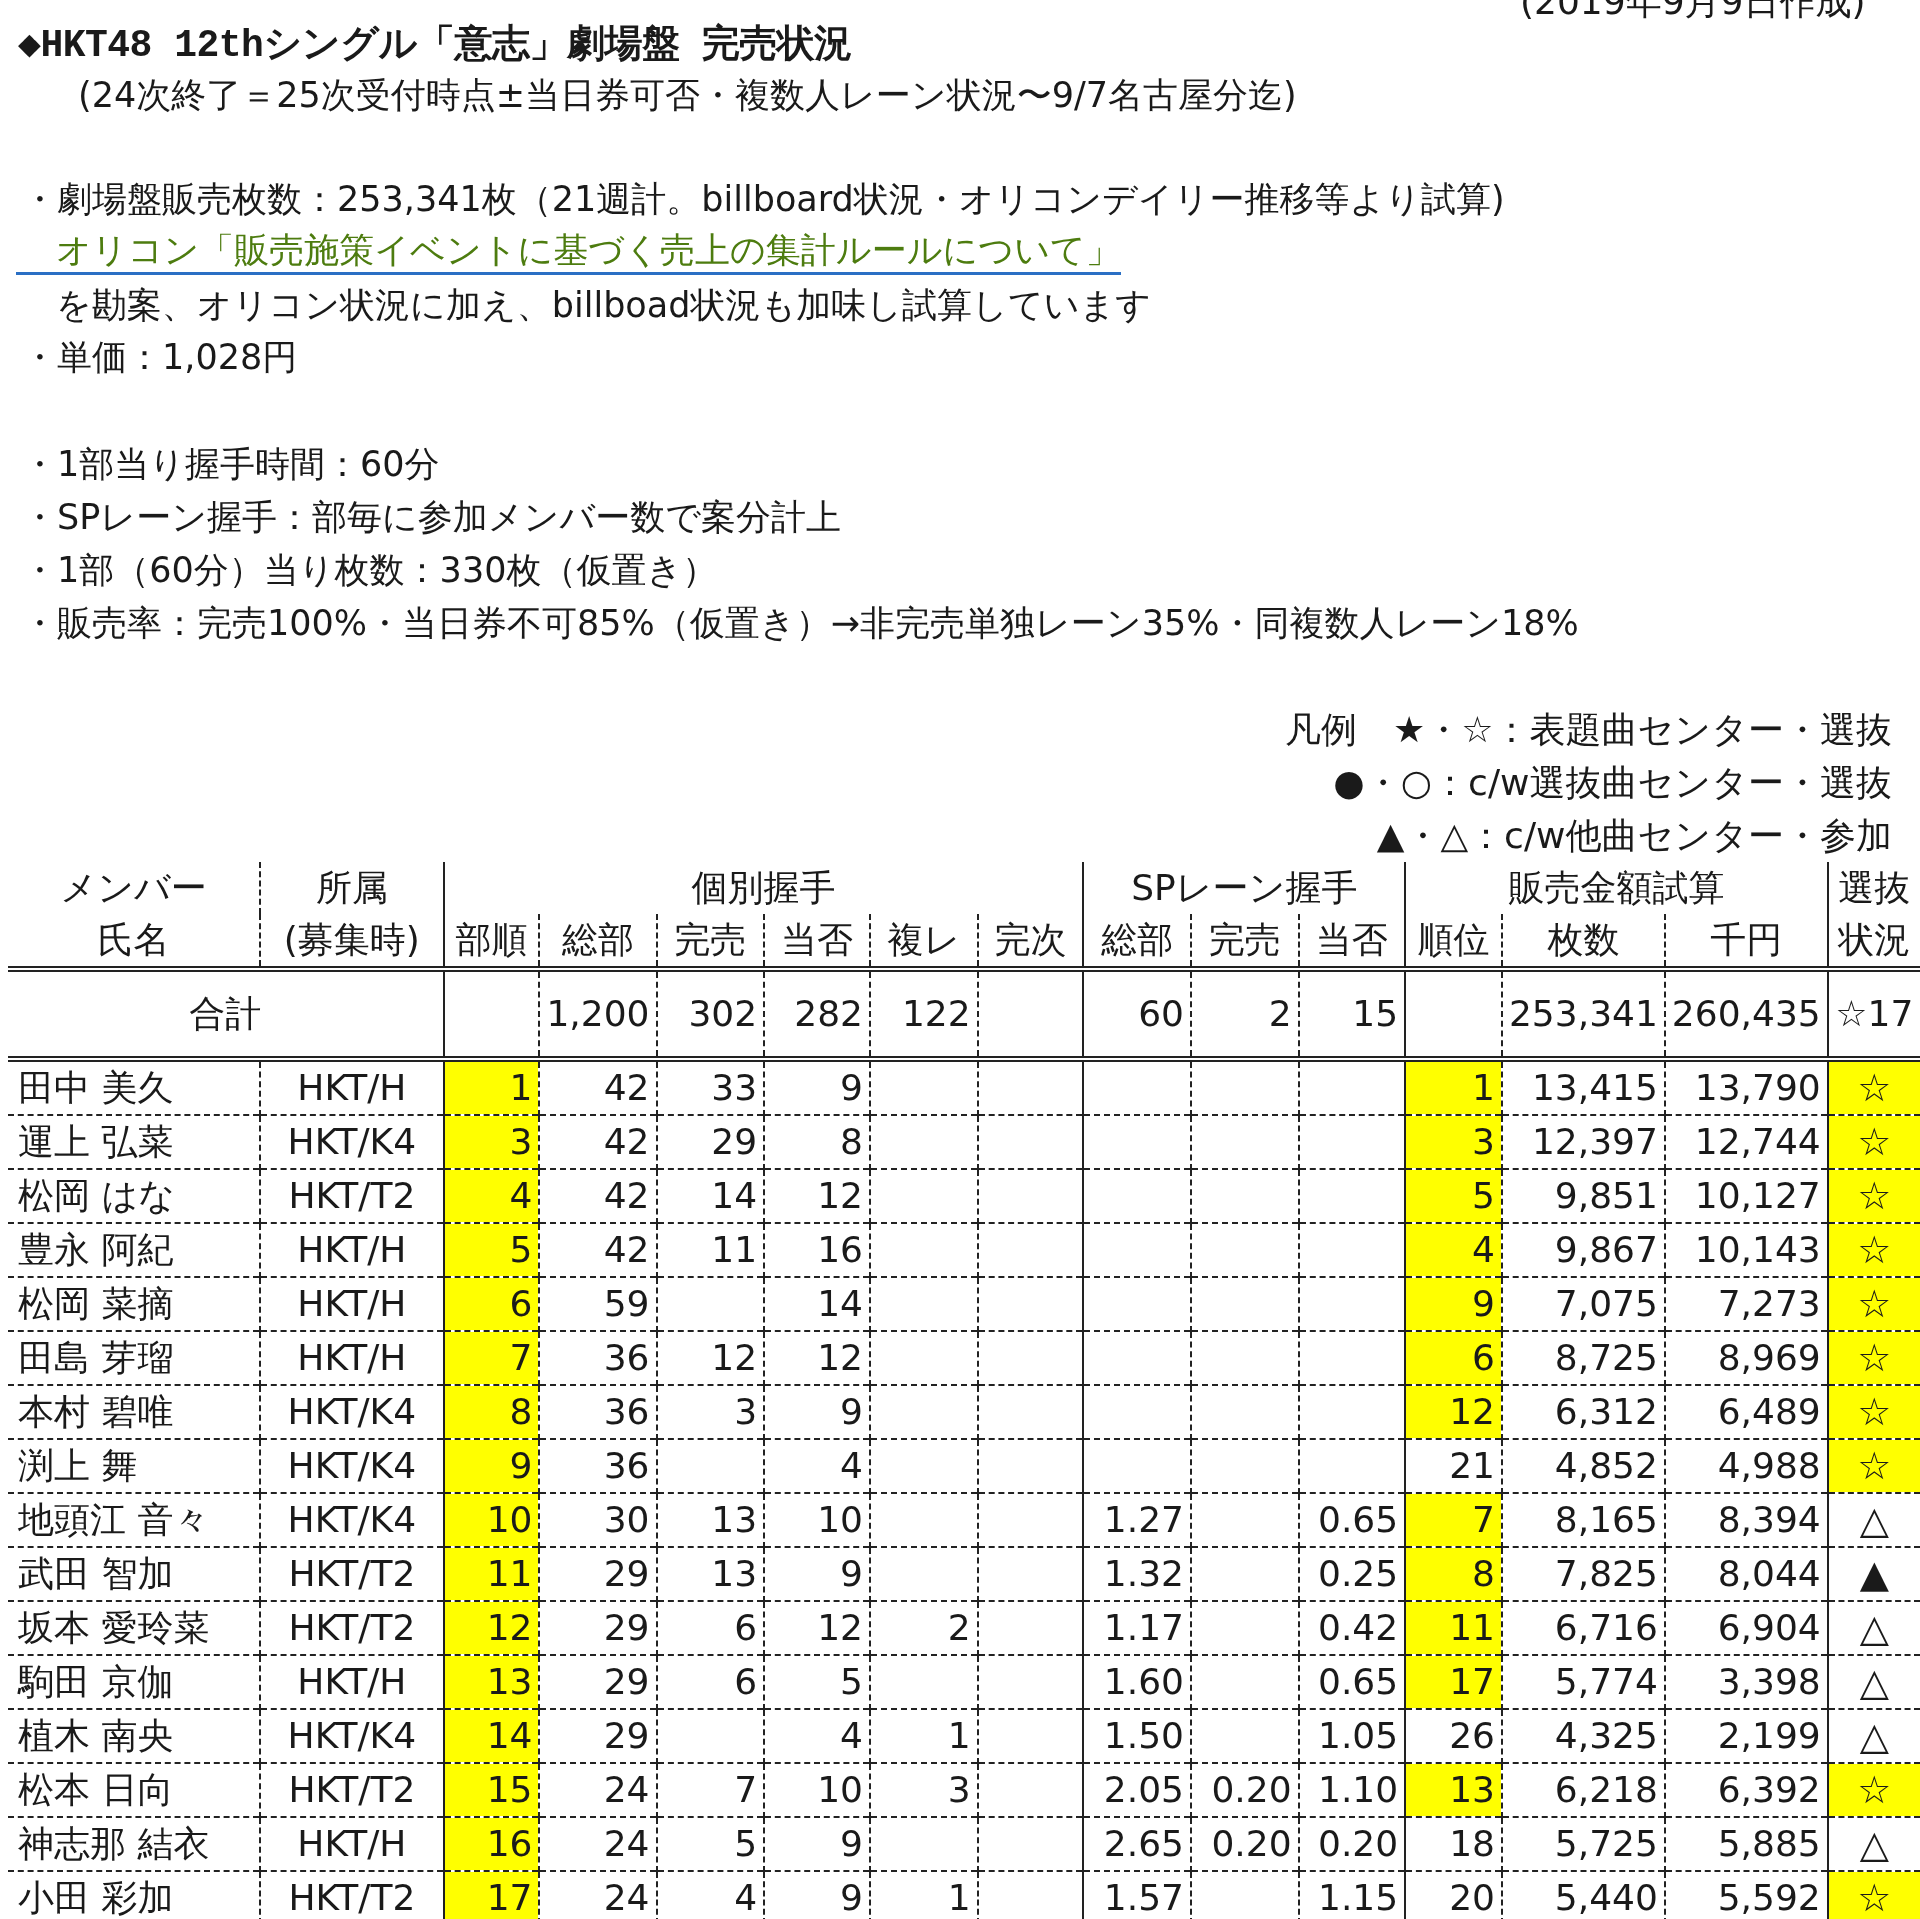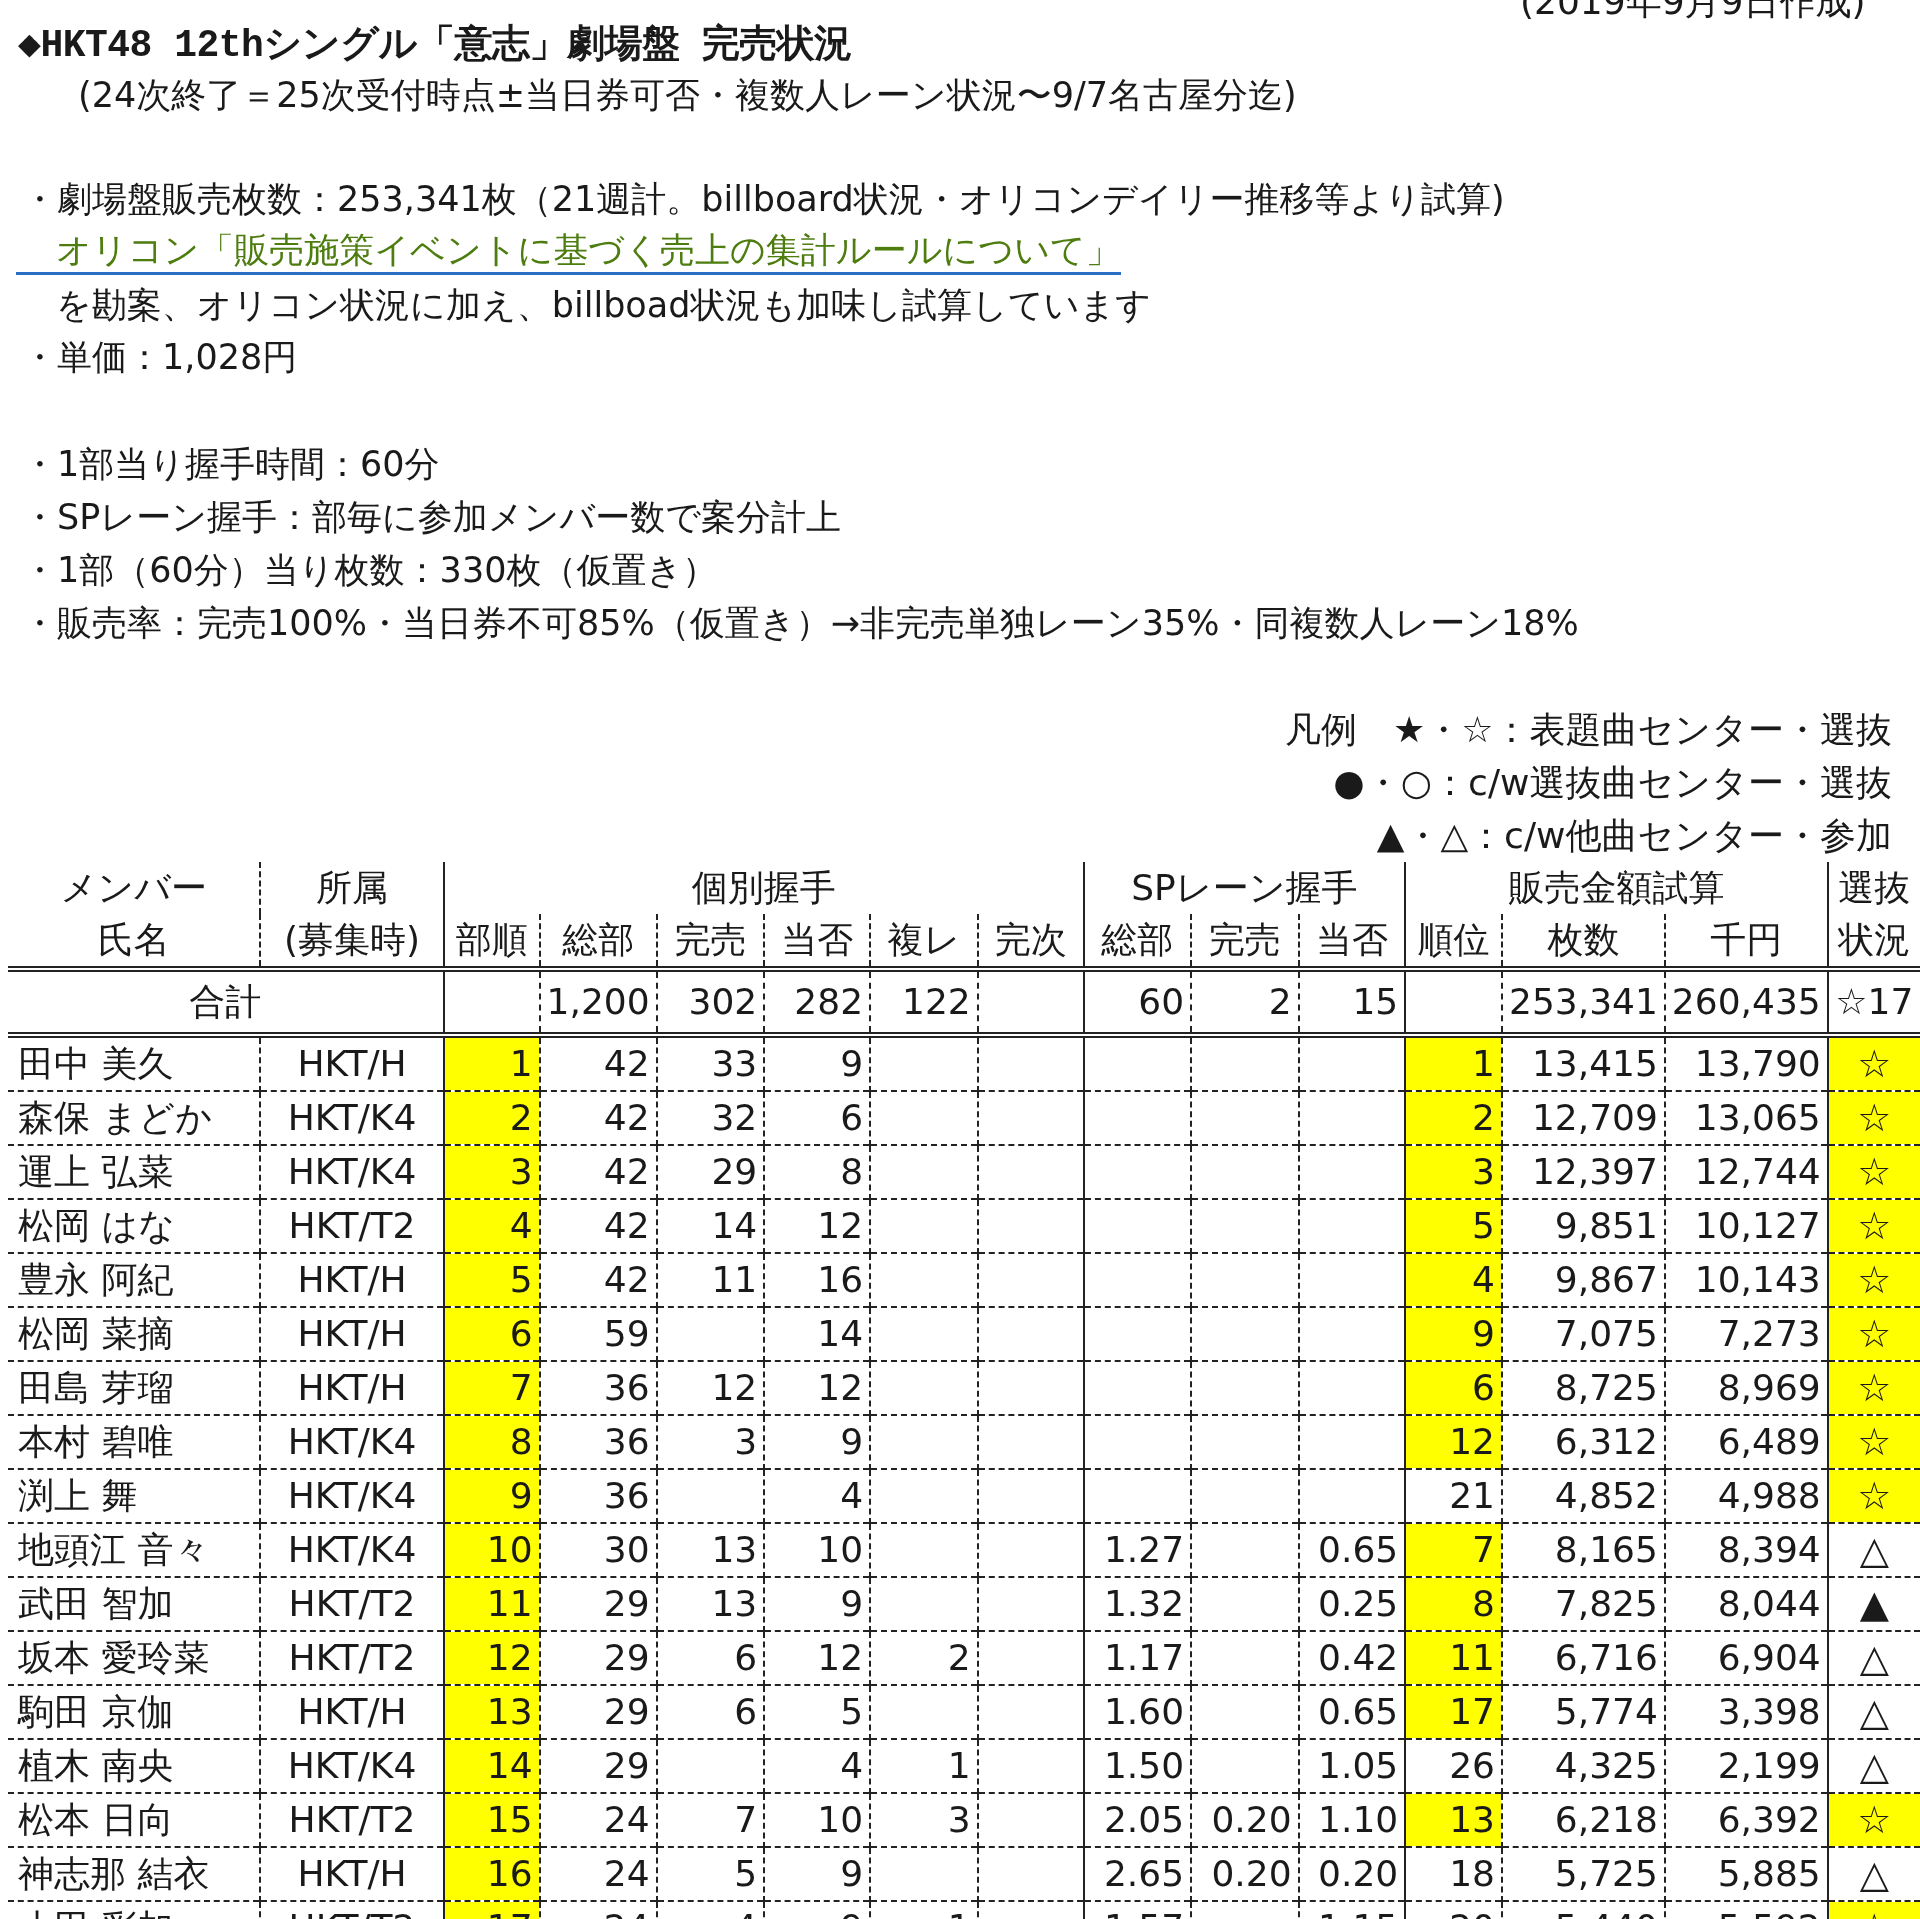--- a/index.html
+++ b/index.html
@@ -107,57 +107,40 @@
       <td class="dl num">302</td>
       <td class="dl num">282</td>
       <td class="dl num">122</td>
       <td class="dl num"></td>
       <td class="sl num">60</td>
       <td class="dl num">2</td>
       <td class="dl num">15</td>
       <td class="sl num"></td>
       <td class="dl num">253,341</td>
       <td class="dl num">260,435</td>
-      <td class="sl ctr" style="padding:4px 2px">☆17</td>
+      <td class="sl ctr" style="padding:16px 2px">☆17</td>
     </tr>
   <tr class="rowline">
         <td class="nm" style="border-top: none;">田中 美久</td>
         <td class="ctr dl" style="border-top: none;">HKT/H</td>
         <td class="num sl yl" style="border-top: none;">1</td>
         <td class="num dl" style="border-top: none;">42</td>
         <td class="num dl" style="border-top: none;">33</td>
         <td class="num dl" style="border-top: none;">9</td>
         <td class="num dl" style="border-top: none;"></td>
         <td class="num dl" style="border-top: none;"></td>
         <td class="num sl" style="border-top: none;"></td>
         <td class="num dl" style="border-top: none;"></td>
         <td class="num dl" style="border-top: none;"></td>
         <td class="num sl yl" style="border-top: none;">1</td>
         <td class="num dl" style="border-top: none;">13,415</td>
         <td class="num dl" style="border-top: none;">13,790</td>
         <td class="ctr sl sym yl" style="border-top: none;">☆</td>
       </tr>
       <tr class="rowline">
-        <td class="nm">森保 まどか</td>
-        <td class="ctr dl">HKT/K4</td>
-        <td class="num sl yl">2</td>
-        <td class="num dl">42</td>
-        <td class="num dl">32</td>
-        <td class="num dl">6</td>
-        <td class="num dl"></td>
-        <td class="num dl"></td>
-        <td class="num sl"></td>
-        <td class="num dl"></td>
-        <td class="num dl"></td>
-        <td class="num sl yl">2</td>
-        <td class="num dl">12,709</td>
-        <td class="num dl">13,065</td>
-        <td class="ctr sl sym yl">☆</td>
-      </tr>
-      <tr class="rowline">
         <td class="nm">運上 弘菜</td>
         <td class="ctr dl">HKT/K4</td>
         <td class="num sl yl">3</td>
         <td class="num dl">42</td>
         <td class="num dl">29</td>
         <td class="num dl">8</td>
         <td class="num dl"></td>
         <td class="num dl"></td>
         <td class="num sl"></td>
         <td class="num dl"></td>

